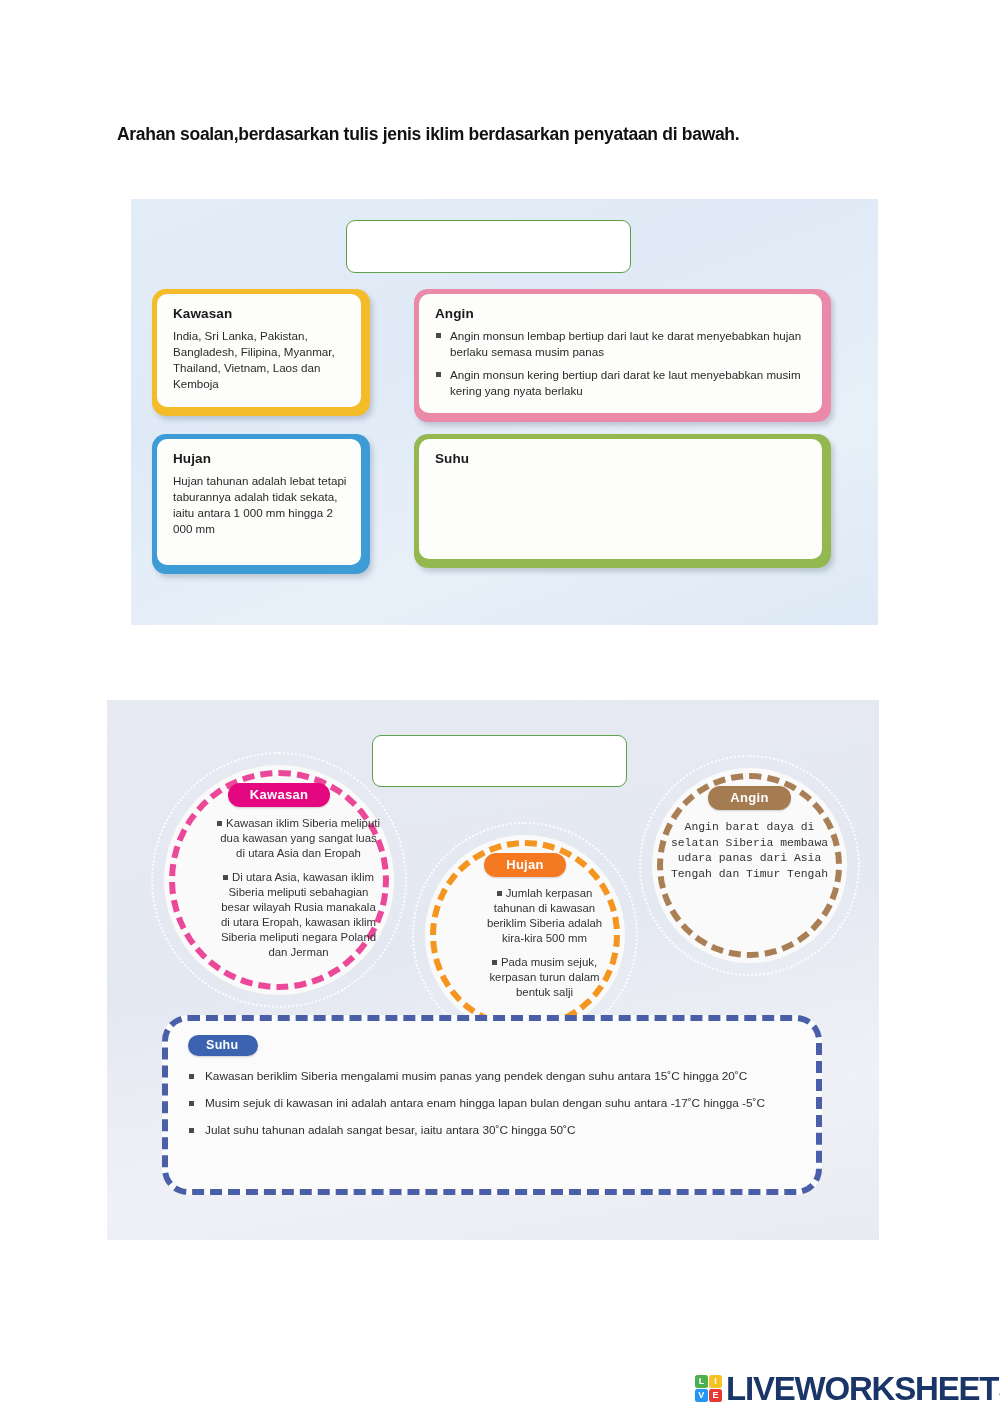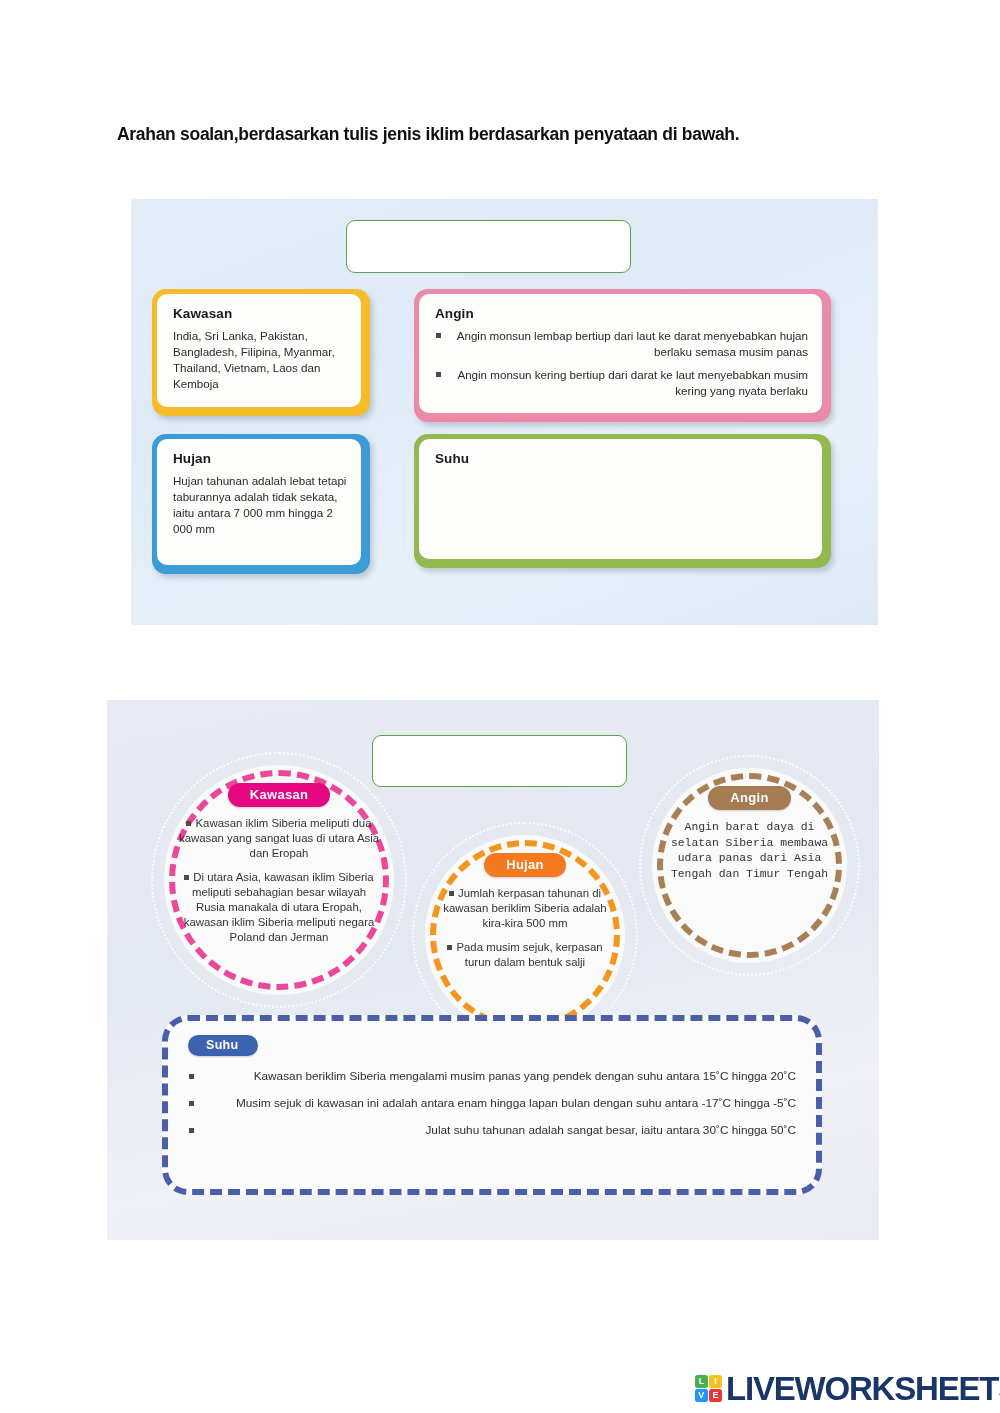--- a/index.html
+++ b/index.html
@@ -82,21 +82,20 @@
     color: #2a2a2a;
   }
   .bullets { margin: 0; padding: 0; list-style: none; }
   .bullets li {
     position: relative;
     margin: 0 0 8px 0;
     padding-left: 15px;
     font-size: 11.6px;
     line-height: 15.6px;
     color: #2a2a2a;
-    text-align: right;
   }
   .bullets li:last-child { margin-bottom: 0; }
   .bullets li::before {
     content: "";
     position: absolute;
     left: 1px;
     top: 5px;
     width: 5px; height: 5px;
     background: #4a4a4a;
   }
@@ -152,21 +151,21 @@
   .badge {
     display: inline-block;
     padding: 4px 22px 5px 22px;
     border-radius: 13px;
     color: #ffffff;
     font-size: 13px;
     font-weight: bold;
     letter-spacing: 0.3px;
     box-shadow: 0 1px 2px rgba(0,0,0,0.18);
   }
-  .circle .bullets { margin-top: 9px; }
+  .circle .bullets { margin-top: 9px; margin-left: 39px; }
   .circle .bullets li {
     padding-left: 0;
     margin-bottom: 9px;
     font-size: 11.4px;
     line-height: 15px;
     color: #333333;
     text-align: center;
   }
   .circle .bullets li::before { display: none; }
   .circle .bullets li .sq {
@@ -280,21 +279,21 @@
       <ul class="bullets">
         <li>Angin monsun lembap bertiup dari laut ke darat menyebabkan hujan berlaku semasa musim panas</li>
         <li>Angin monsun kering bertiup dari darat ke laut menyebabkan musim kering yang nyata berlaku</li>
       </ul>
     </div>
   </div>
 
   <div class="card card-hujan1">
     <div class="inner">
       <h4>Hujan</h4>
-      <p>Hujan tahunan adalah lebat tetapi taburannya adalah tidak sekata, iaitu antara 7 000 mm hingga 2 000 mm</p>
+      <p>Hujan tahunan adalah lebat tetapi taburannya adalah tidak sekata, iaitu antara 1 000 mm hingga 2 000 mm</p>
     </div>
   </div>
 
   <div class="card card-suhu1">
     <div class="inner">
       <h4>Suhu</h4>
     </div>
   </div>
 </div>
 

